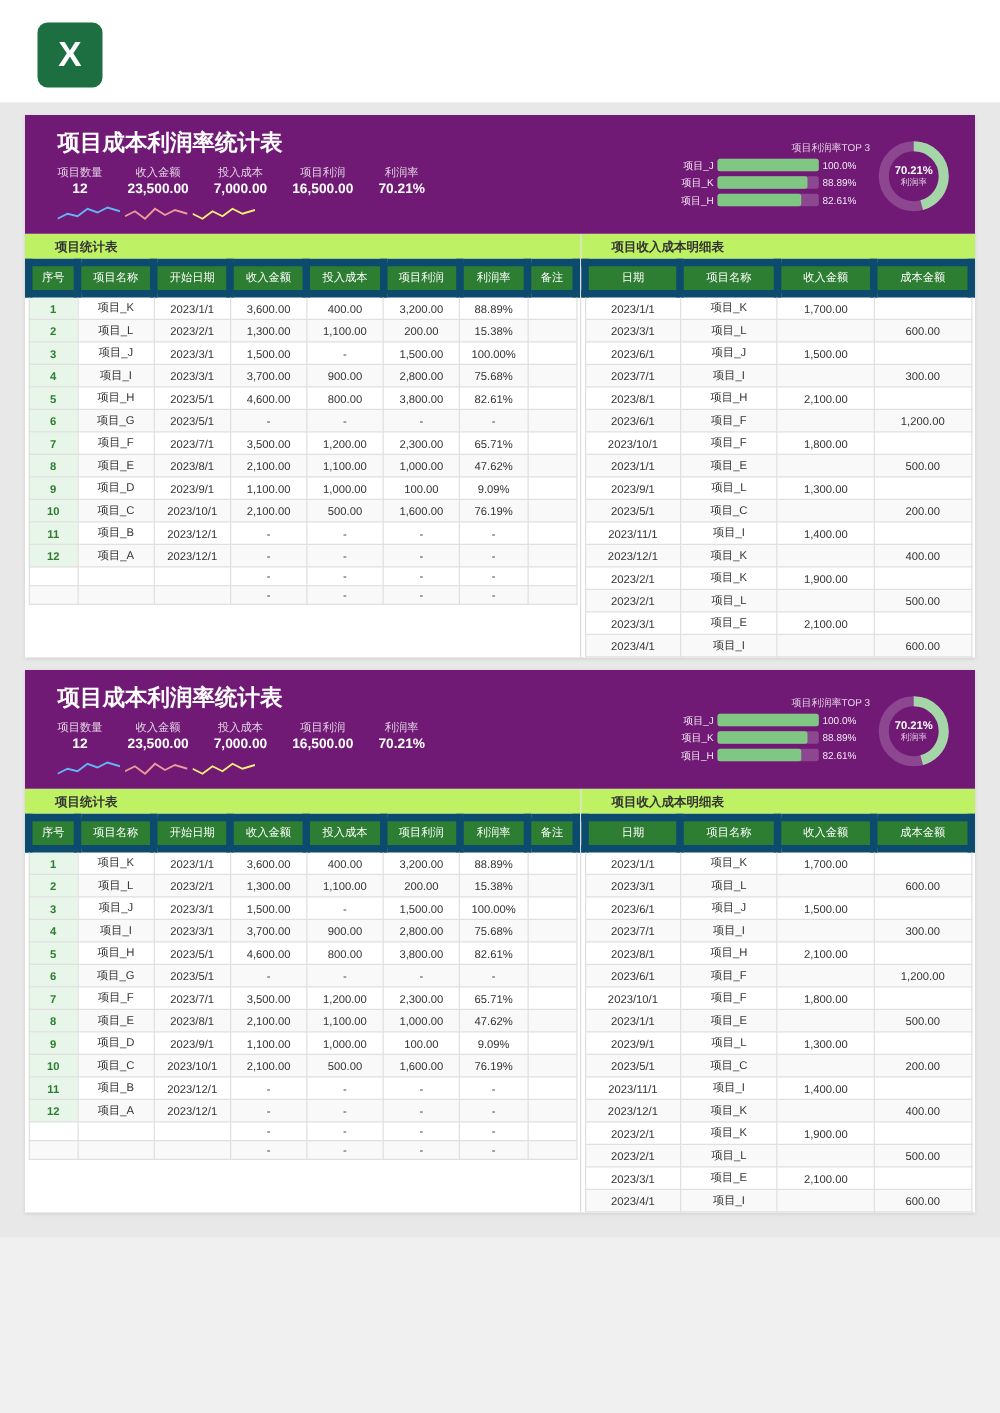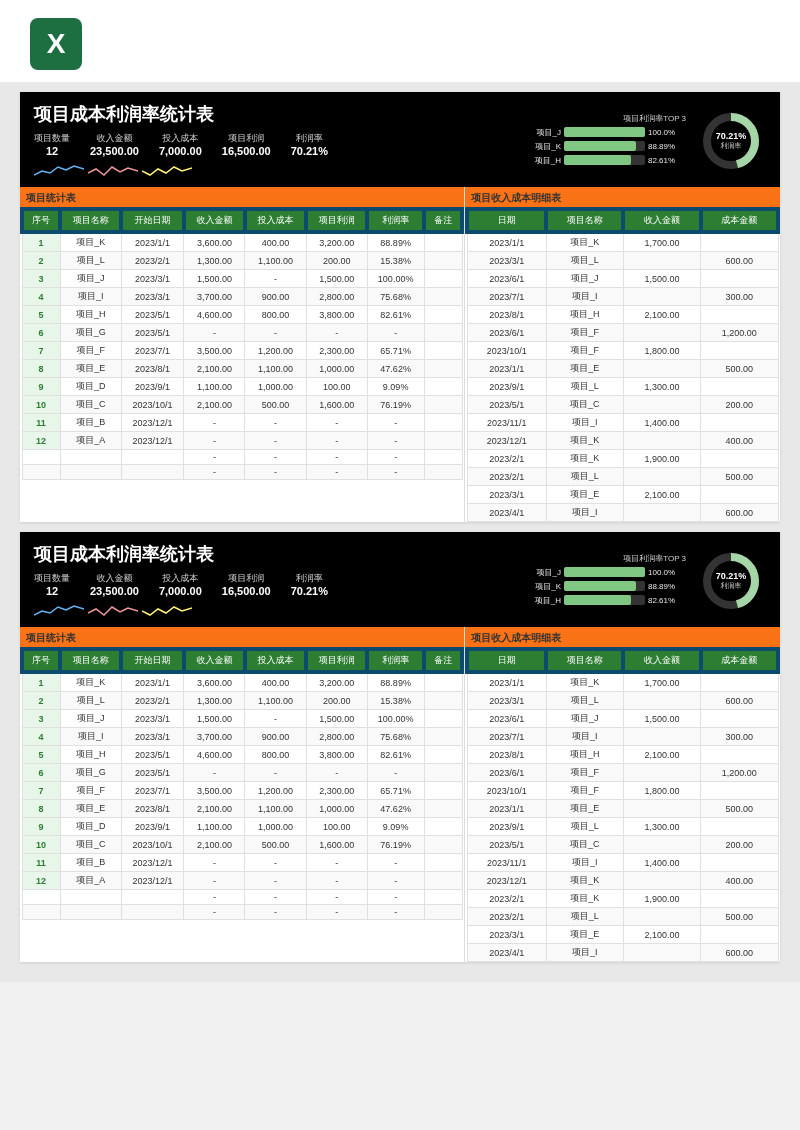--- a/index.html
+++ b/index.html
@@ -57,26 +57,25 @@
     
     .table-card {
       background: white;
       margin-bottom: 10px;
       padding: 0;
       box-shadow: 0 1px 3px rgba(0,0,0,0.1);
     }
 
     
     .green-banner {
-      background: #000000;
-      padding: 10px 14px 8px 14px;
+      background: #701a75;
+      padding: 10px 14px 8px 26px;
       color: white;
       display: flex;
       align-items: center;
-      gap: 10px;
       position: relative;
     }
     .banner-left {
       flex: 1;
     }
     .banner-title {
       font-size: 18px;
       font-weight: bold;
       color: white;
       margin-bottom: 6px;
@@ -193,37 +192,37 @@
       border-right: 1px solid #ddd;
     }
     .table-right {
       flex: 0.85;
     }
 
     .section-title {
       font-size: 10px;
       font-weight: bold;
       color: #333;
-      padding: 4px 8px 2px 6px;
-      background: #f97316;
+      padding: 4px 8px 2px 24px;
+      background: #bef264;
     }
 
     table {
       width: 100%;
       border-collapse: collapse;
       font-size: 9px;
     }
     th {
       background: #2D7D32;
       color: white;
       padding: 3px 4px;
       text-align: center;
       font-weight: normal;
       font-size: 9px;
-      border: 4px solid #0c4a6e;
+      border: 6px solid #0c4a6e;
     }
     td {
       padding: 2px 4px;
       text-align: center;
       border: 1px solid #e0e0e0;
       color: #333;
       font-size: 9px;
     }
     tr:nth-child(even) td {
       background: #f9f9f9;

